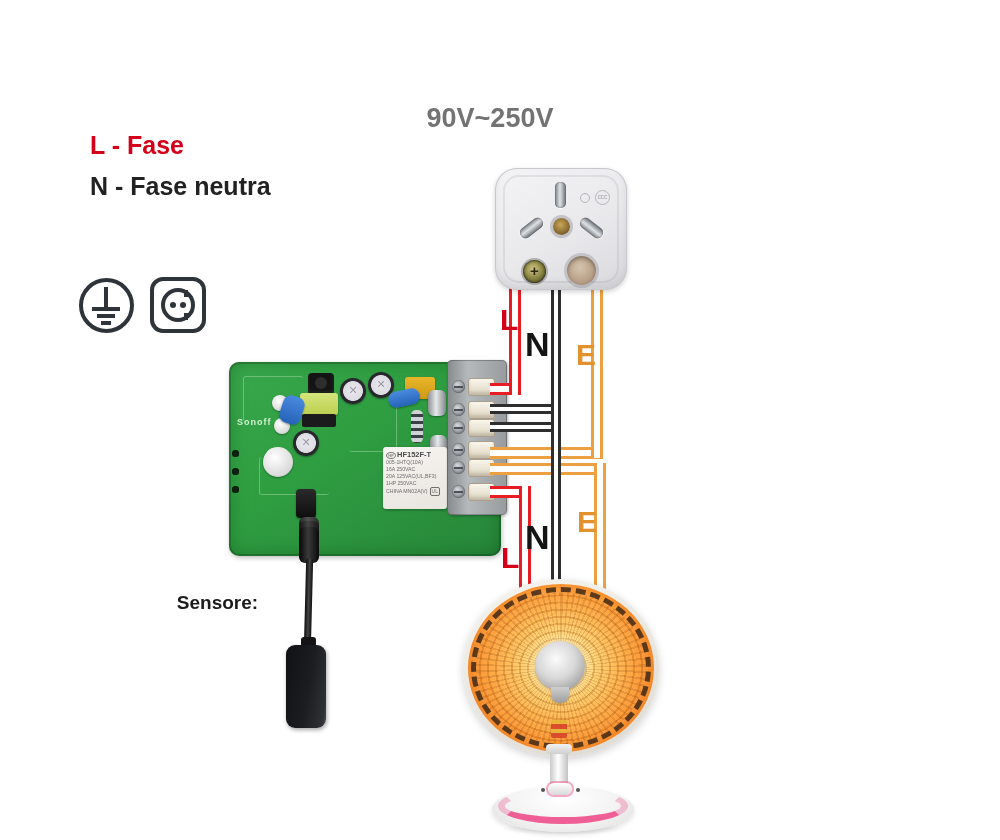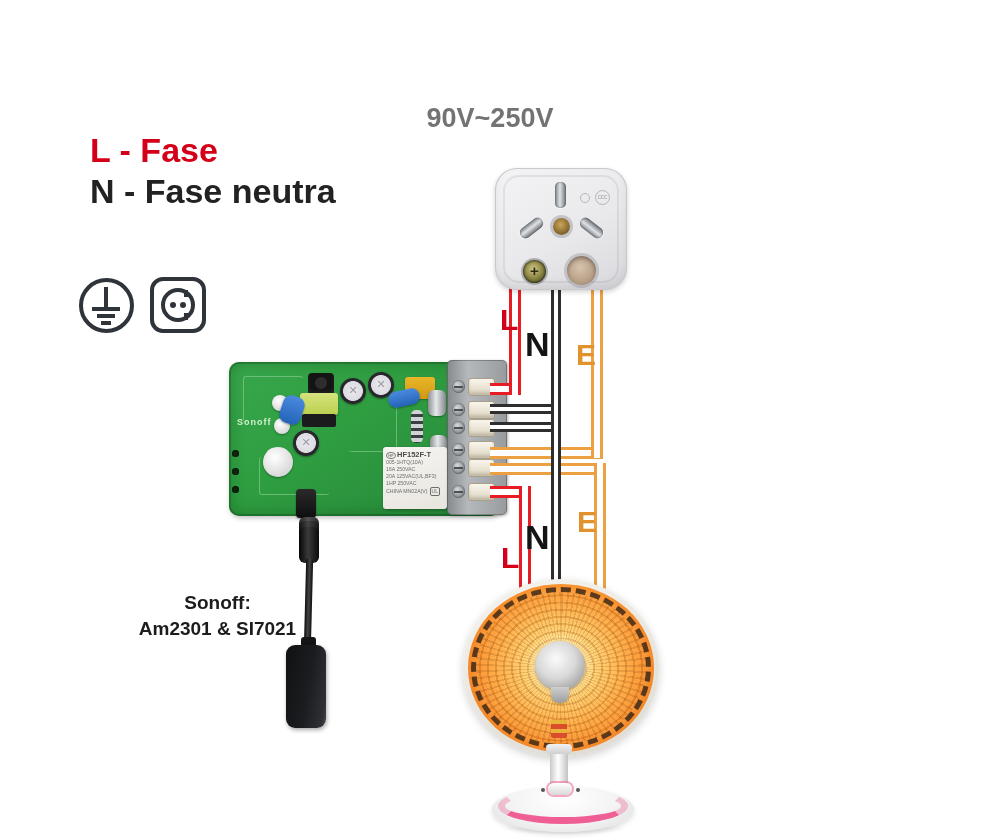--- a/index.html
+++ b/index.html
@@ -10,37 +10,37 @@
   }
   .abs { position:absolute; }
 
   
   .title { left:0; top:30px; width:1000px; text-align:center;
     font-size:31px; font-weight:bold; color:#161616; letter-spacing:.5px; }
   .voltage { left:340px; top:97px; width:300px; text-align:center;
     font-size:27px; font-weight:bold; color:#737373;margin-top:6px; }
 
   
-  .legend-row { left:90px; font-size:34px; font-weight:bold; white-space:nowrap; }
+  .legend-row { left:90px; font-size:25px; font-weight:bold; white-space:nowrap; }
   .lg-live { top:131px; color:#d40019; }
   .lg-neutral { top:172px; color:#222; }
   .lg-earth { top:211px; color:#dcab56; }
 
   
   .icon-dark { border:4px solid #2e343a; }
   .gicon { left:79px; top:278px; width:55px; height:55px; border-radius:50%; }
   .gicon .bar { position:absolute; background:#2e343a; }
   .sicon { left:150px; top:277px; width:56px; height:56px; border-radius:13px; }
   .sicon .inner { position:absolute; left:7px; top:7px; width:34px; height:34px;
     border:4px solid #2e343a; border-radius:50%; }
   .sicon .dot { position:absolute; width:6px; height:6px; border-radius:50%; background:#2e343a; }
   .sicon .notch { position:absolute; width:4px; height:7px; background:#2e343a; left:19px; }
 
   
-  .pcb { left:229px; top:362px; width:272px; height:154px; border-radius:10px;
+  .pcb { left:229px; top:362px; width:272px; height:194px; border-radius:10px;
     background:linear-gradient(145deg,#39a84d 0%,#2f9e41 40%,#27863a 100%);
     box-shadow: inset 0 0 0 2px rgba(0,0,0,.18), inset 0 0 18px rgba(0,60,10,.35), 1px 2px 5px rgba(0,0,0,.25); }
   .trace { position:absolute; border:1.5px solid rgba(200,240,195,.38); border-radius:3px; }
   .pcb-silk { position:absolute; left:8px; top:55px; font-size:9px; font-weight:bold;
     color:rgba(225,248,220,.9); letter-spacing:1px; }
   .hole { position:absolute; width:7px; height:7px; border-radius:50%; background:#10250f;
     box-shadow: inset 0 0 2px #000; }
   .cap { position:absolute; border-radius:50%;
     background: radial-gradient(circle at 50% 50%, #e9e9ee 0%, #dcdce2 52%, #2a2a30 56%, #17171c 100%);
     box-shadow: 0 1px 2px rgba(0,0,0,.4); }
@@ -308,17 +308,16 @@
   <div class="abs pink-band"></div>
   <div class="abs base-knob"></div>
   <div class="knob-dot abs" style="left:541px;"></div>
   <div class="knob-dot abs" style="left:576px;"></div>
 
   <div class="abs jack-plug"></div>
   <div class="abs sensor-cable"></div>
   <div class="abs sensor-neck"></div>
   <div class="abs sensor-box"></div>
   <div class="abs sensor-text">
-    <div class="l1">Sonoff:</div>
-    <div class="l2">Am2301 &amp; SI7021</div>
+    <div class="l1">Sensore:</div>
   </div>
 
 </div>
 
 </body></html>

